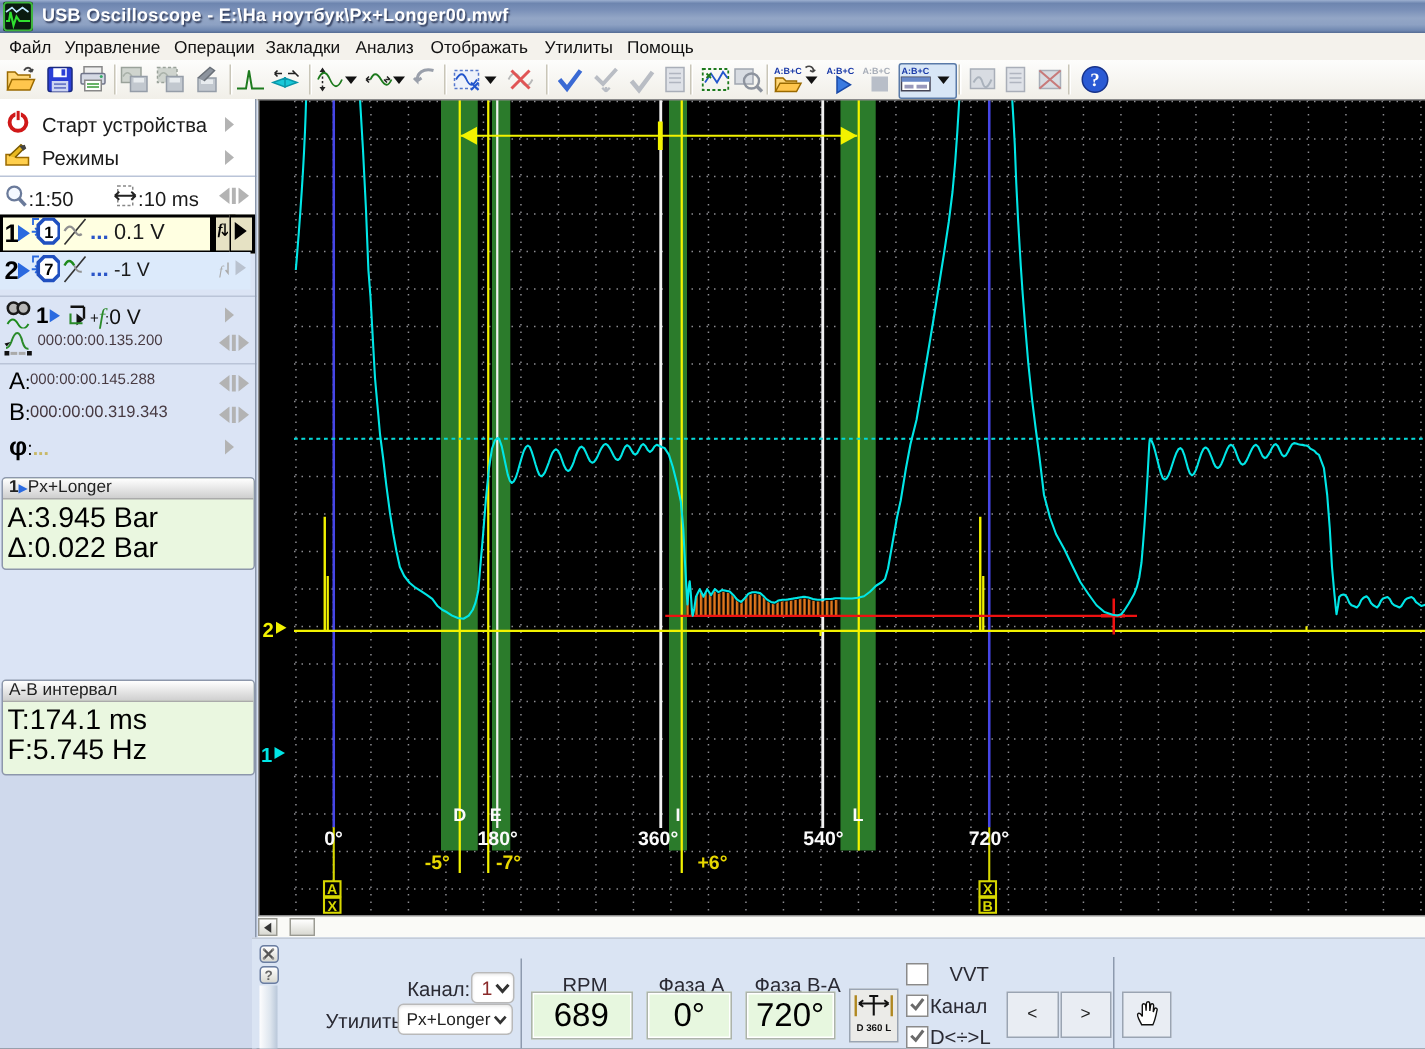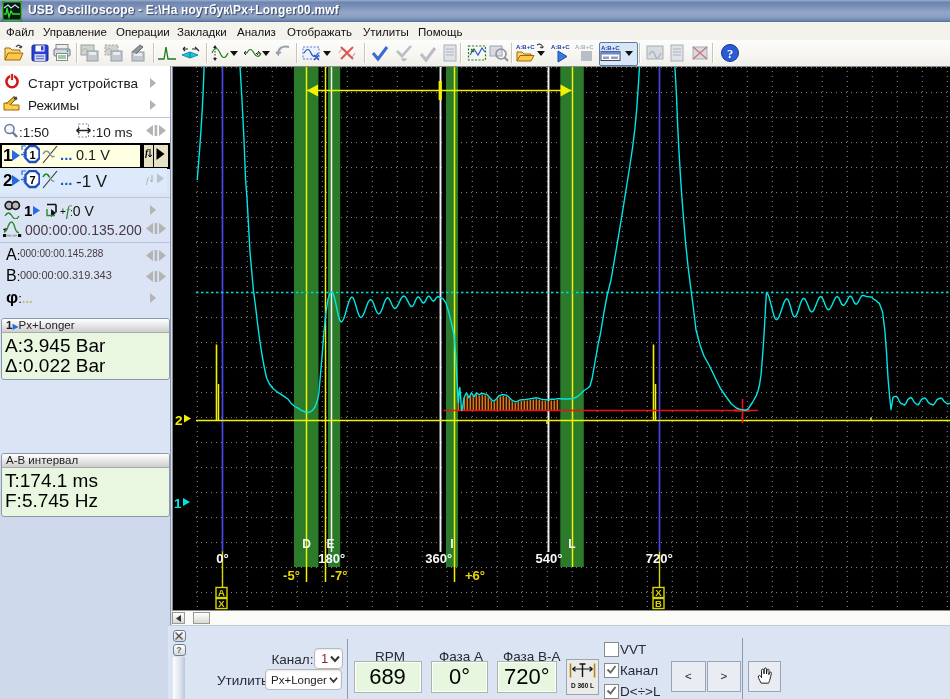--- a/index.html
+++ b/index.html
@@ -304,21 +304,21 @@
    <path d="M0 9.5 L5 9.5 2.5 7 M5 9.5 L2.5 12" fill="none" stroke="#2a6ae0" stroke-width="1.4"></path>
    <polygon points="8.5,1 14.5,1 18.5,5 18.5,13 14.5,17 8.5,17 4.5,13 4.5,5" fill="#fff" stroke="#2050c0" stroke-width="2.4"></polygon>
    <text x="11.5" y="13.5" text-anchor="middle" font-size="11" font-weight="bold" fill="#000" font-family="Liberation Sans">7</text>
  </svg>
  <svg class="abs" style="left:41px;top:104px" width="18" height="19" viewBox="0 0 18 19">
    <path d="M16 1 L2 18" stroke="#333" stroke-width="1.1"></path>
    <path d="M2 7 q3 -6 6.5 0" stroke="#1d8a1d" stroke-width="1.6" fill="none"></path>
    <path d="M8.5 7 q2 5 5 4" stroke="#909090" stroke-width="1.3" fill="none"></path>
  </svg>
  <div class="abs" style="left:60px;top:105px;font-size:15px;font-weight:bold;color:#2a55c8">...</div>
- <div class="abs" style="left:76px;top:106px;font-size:17px;color:#1a1a1a">-1 V</div>
+ <div class="abs" style="left:76px;top:106px;font-size:13px;color:#1a1a1a">-1 V</div>
  <svg class="abs" style="left:146px;top:107px" width="20" height="12" viewBox="0 0 20 12">
       <text x="0" y="10" font-size="9" font-style="italic" fill="#aaa" font-family="Liberation Serif">f</text>
       <path d="M6 2 v7 l-1.6 -2" stroke="#aaa" fill="none"></path>
       <path d="M11 0.5 L18 5.5 11 10.5 Z" fill="#b9c2cf"></path>
     </svg>
 
  <div class="sepline" style="top:131px"></div>
 
  <svg class="abs" style="left:3px;top:134px" width="20" height="19" viewBox="0 0 20 19">
    <path d="M2 16 q3.5 -6 7 0 t7 0" stroke="#1d8a1d" stroke-width="1.3" fill="none"></path>
@@ -339,21 +339,21 @@
  <div class="arrR" style="left:150px;top:139px"></div>
 
  <svg class="abs" style="left:2px;top:154px" width="22" height="18" viewBox="0 0 22 18">
    <rect x="1" y="14" width="3.2" height="3" fill="#111"></rect>
    <rect x="5" y="14.6" width="4.5" height="2" fill="#aaa"></rect>
    <rect x="10.5" y="14.6" width="4.5" height="2" fill="#aaa"></rect>
    <rect x="16" y="14" width="3.2" height="3" fill="#111"></rect>
    <path d="M2 12 q2 0 3.5 -4 q2 -6 4 -6 q2 0 3.5 6 q1.5 5 4 4.5" stroke="#2a8a2a" stroke-width="1.4" fill="none"></path>
    <path d="M1 9 l4 -1 -2.5 3 Z" fill="#111"></path>
  </svg>
- <div class="abs" style="left:25px;top:156px;font-size:14px;color:#473a42">000:00:00.135.200</div>
+ <div class="abs" style="left:25px;top:156px;font-size:10px;color:#473a42">000:00:00.135.200</div>
  <svg class="abs" style="left:146px;top:157px" width="20" height="12" viewBox="0 0 20 12">
       <path d="M7 0 L0 5.5 7 11 Z" fill="#b3b3b3"></path>
       <rect x="8.6" y="0" width="2.6" height="11" fill="#b3b3b3"></rect>
       <path d="M13 0 L20 5.5 13 11 Z" fill="#b3b3b3"></path>
     </svg>
 
  <div class="sepline" style="top:176px"></div>
 
  <div class="abs" style="left:6px;top:180px;font-size:16px;color:#000">A<span style="font-size:13px">:</span></div>
  <div class="abs" style="left:20px;top:182px;font-size:10px;color:#473a42">000:00:00.145.288</div>
@@ -502,21 +502,21 @@
  <div class="abs" style="left:397.5px;top:33px;width:33px;height:36px;background:#ebebe8;border:1px solid #9aa4b2;box-sizing:border-box">
   <svg width="31" height="34" viewBox="0 0 31 34">
    <path d="M3.5 3.5 v14 M27.5 3.5 v14" stroke="#b08820" stroke-width="1.6"></path>
    <path d="M5.5 9 h20 M5.5 9 l3 -2.2 m-3 2.2 l3 2.2 M25.5 9 l-3 -2.2 m3 2.2 l-3 2.2" stroke="#111" stroke-width="1.2" fill="none"></path>
    <path d="M15.5 4 v13 M12.5 4 h6" stroke="#111" stroke-width="1.4"></path>
    <text x="15.5" y="27.5" text-anchor="middle" font-size="6.5" font-weight="bold" fill="#111" font-family="Liberation Sans">D 360 L</text>
   </svg>
  </div>
 
  <div class="cb" style="left:436px;top:16px"></div>
- <div class="lbl13" style="left:452px;top:16px">VVT</div>
+ <div class="lbl13" style="left:465px;top:16px">VVT</div>
  <div class="cb" style="left:436px;top:36.5px"></div>
  <svg class="abs" style="left:437.5px;top:38px" width="11" height="11" viewBox="0 0 11 11">
       <path d="M1.5 5.5 L4.5 8.5 9.5 2" stroke="#6a6a6a" stroke-width="2" fill="none"></path>
     </svg>
  <div class="lbl13" style="left:452px;top:36.5px">Канал</div>
  <div class="cb" style="left:436px;top:57.5px"></div>
  <svg class="abs" style="left:437.5px;top:59px" width="11" height="11" viewBox="0 0 11 11">
       <path d="M1.5 5.5 L4.5 8.5 9.5 2" stroke="#6a6a6a" stroke-width="2" fill="none"></path>
     </svg>
  <div class="lbl13" style="left:452px;top:57.5px">D&lt;÷&gt;L</div>

